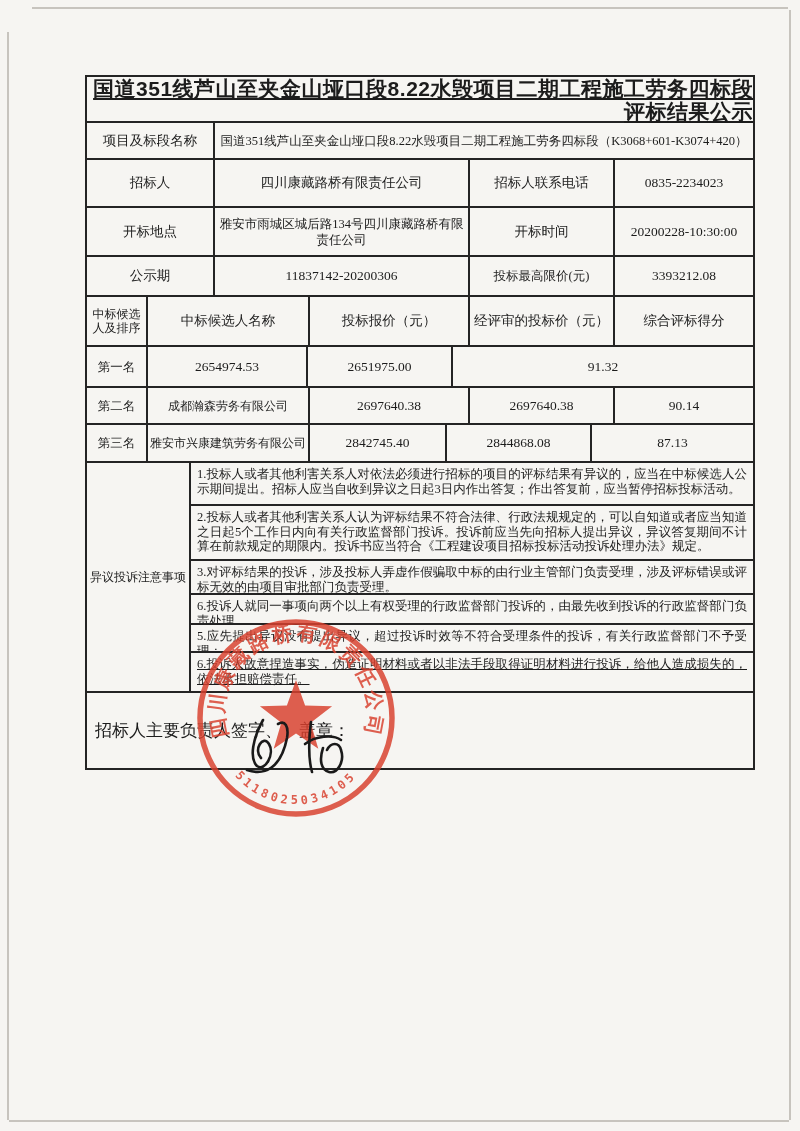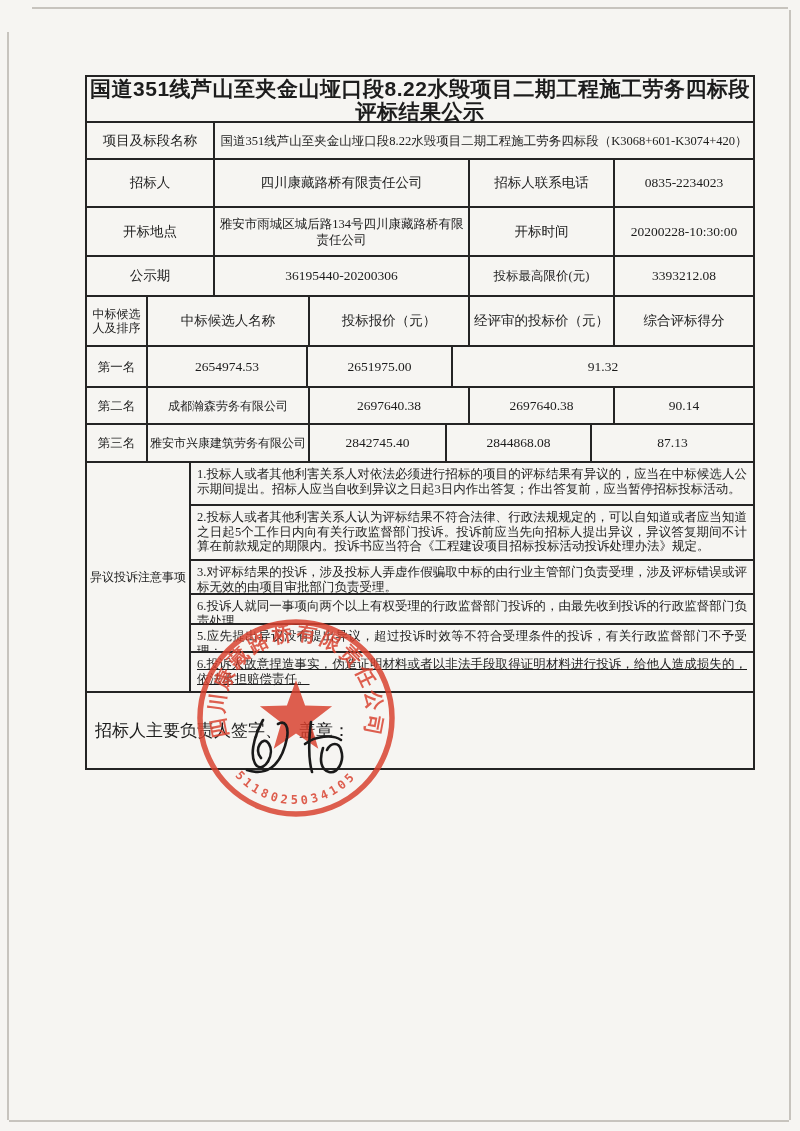--- a/index.html
+++ b/index.html
@@ -22,22 +22,22 @@
   .row{display:flex;border-bottom:2px solid #242424;box-sizing:border-box;}
   .row.last{border-bottom:none;}
   .cell{
     border-right:2px solid #242424;box-sizing:border-box;
     display:flex;align-items:center;justify-content:center;
     text-align:center;font-size:13.5px;line-height:16px;padding:1px 3px;
   }
   .cell.endc{border-right:none;}
   .grow{flex:1 1 auto;}
 
-  .title-row{height:46px;display:block;text-align:center;
-    font-family:"Liberation Sans","DejaVu Sans",sans-serif;font-weight:bold;}
+  .title-row{height:46px;display:block;text-align:right;
+    font-family:"Liberation Sans","DejaVu Sans",sans-serif;font-weight:bold;text-decoration:underline;}
   .title-row .tline{font-size:21px;line-height:23px;letter-spacing:0.5px;}
 
   .nowrap{white-space:nowrap;}
   .small{font-size:12.5px;}
   .name-cell{font-size:12px;padding:1px 2px;line-height:14px;}
   .rank-head{font-size:12px;line-height:14px;padding:1px 2px;}
 
   .notice-label{font-size:12px;white-space:nowrap;}
   .notice-items{display:flex;flex-direction:column;flex:1 1 auto;}
   .notice-item{
@@ -83,21 +83,21 @@
 
   <div class="row" style="height:49px">
     <div class="cell" style="width:128px">开标地点</div>
     <div class="cell small" style="width:255px">雅安市雨城区城后路134号四川康藏路桥有限责任公司</div>
     <div class="cell" style="width:145px">开标时间</div>
     <div class="cell endc grow">20200228-10:30:00</div>
   </div>
 
   <div class="row" style="height:40px">
     <div class="cell" style="width:128px">公示期</div>
-    <div class="cell" style="width:255px">36195440-20200306</div>
+    <div class="cell" style="width:255px">11837142-20200306</div>
     <div class="cell small" style="width:145px">投标最高限价(元)</div>
     <div class="cell endc grow">3393212.08</div>
   </div>
 
   <div class="row" style="height:50px">
     <div class="cell rank-head" style="width:61px">中标候选人及排序</div>
     <div class="cell" style="width:162px">中标候选人名称</div>
     <div class="cell" style="width:160px">投标报价（元）</div>
     <div class="cell" style="width:145px">经评审的投标价（元）</div>
     <div class="cell endc grow">综合评标得分</div>

